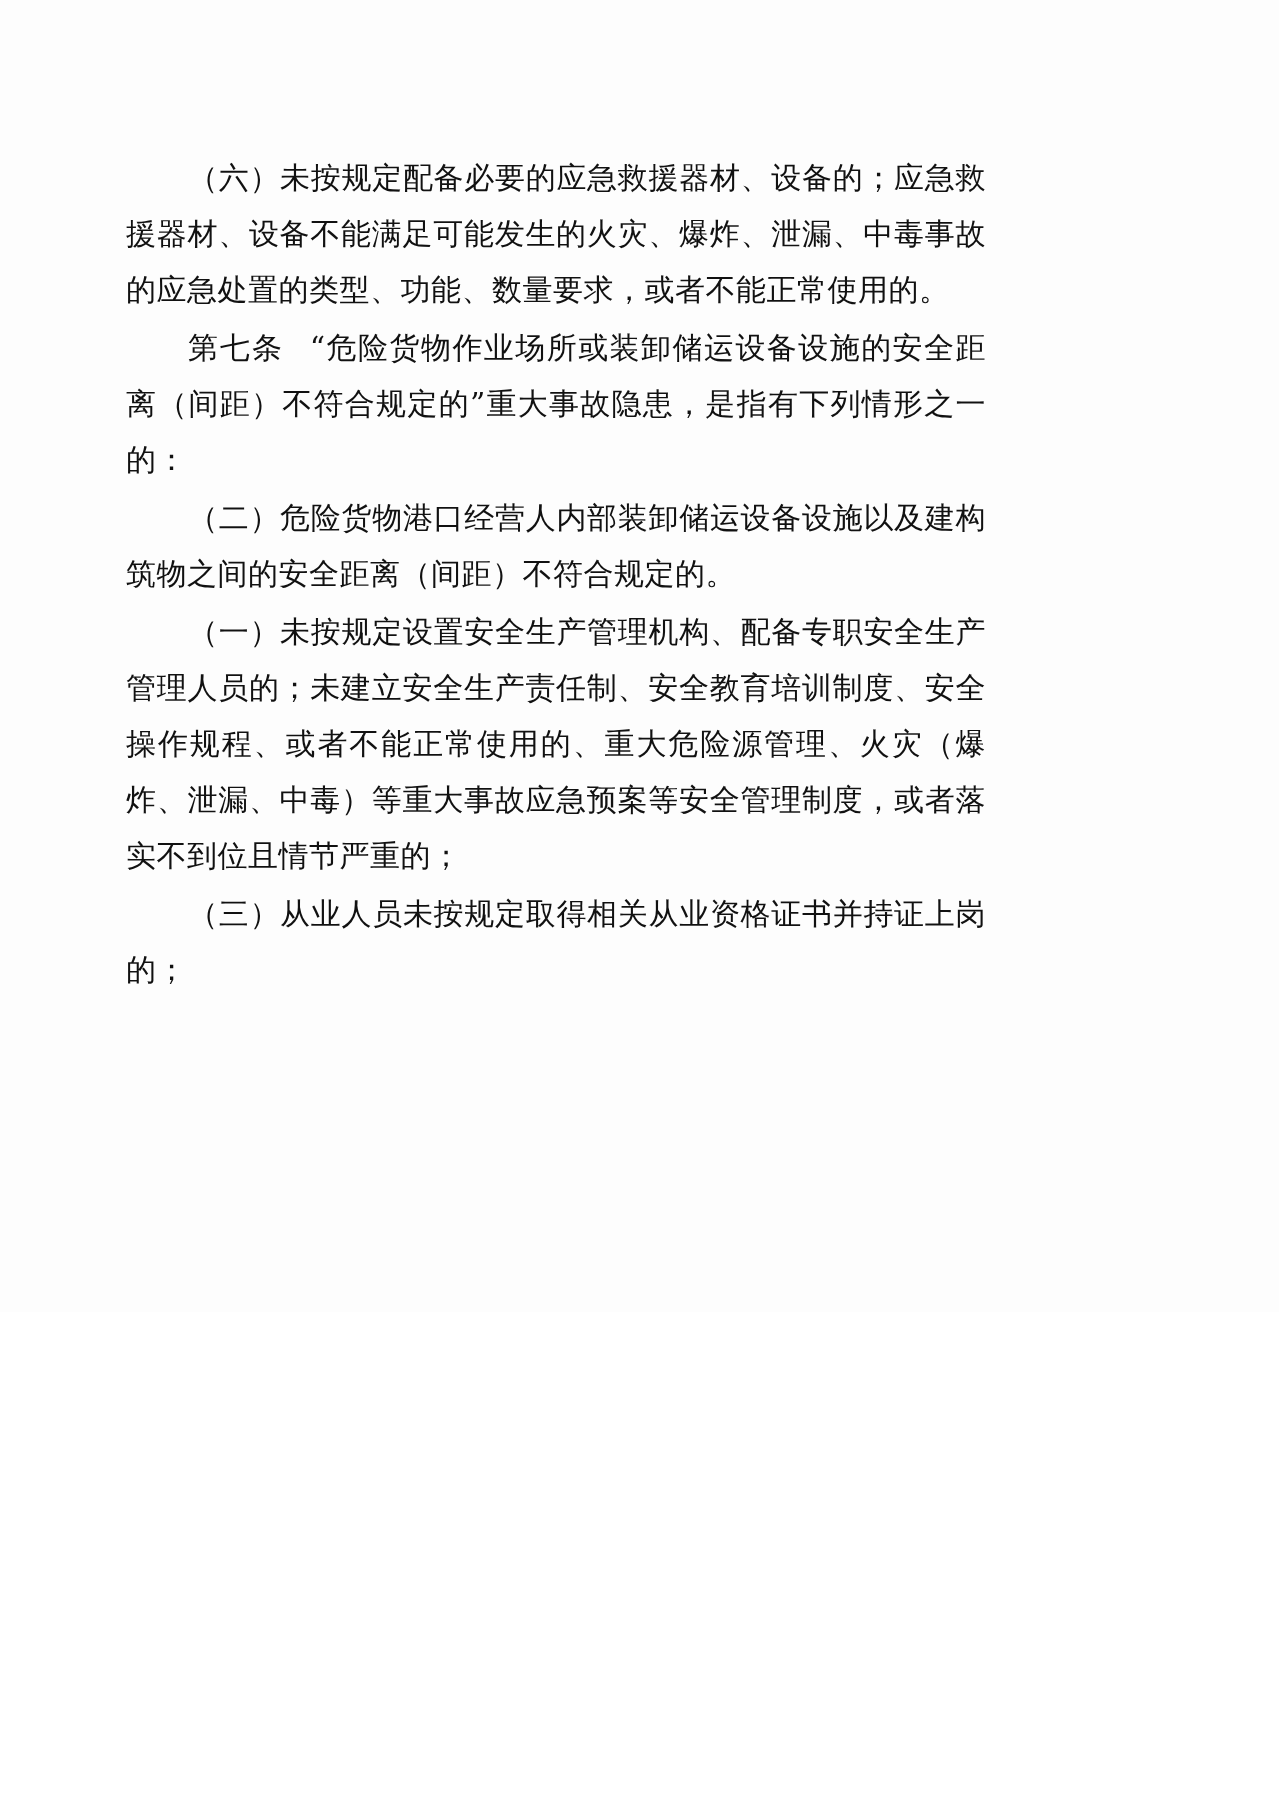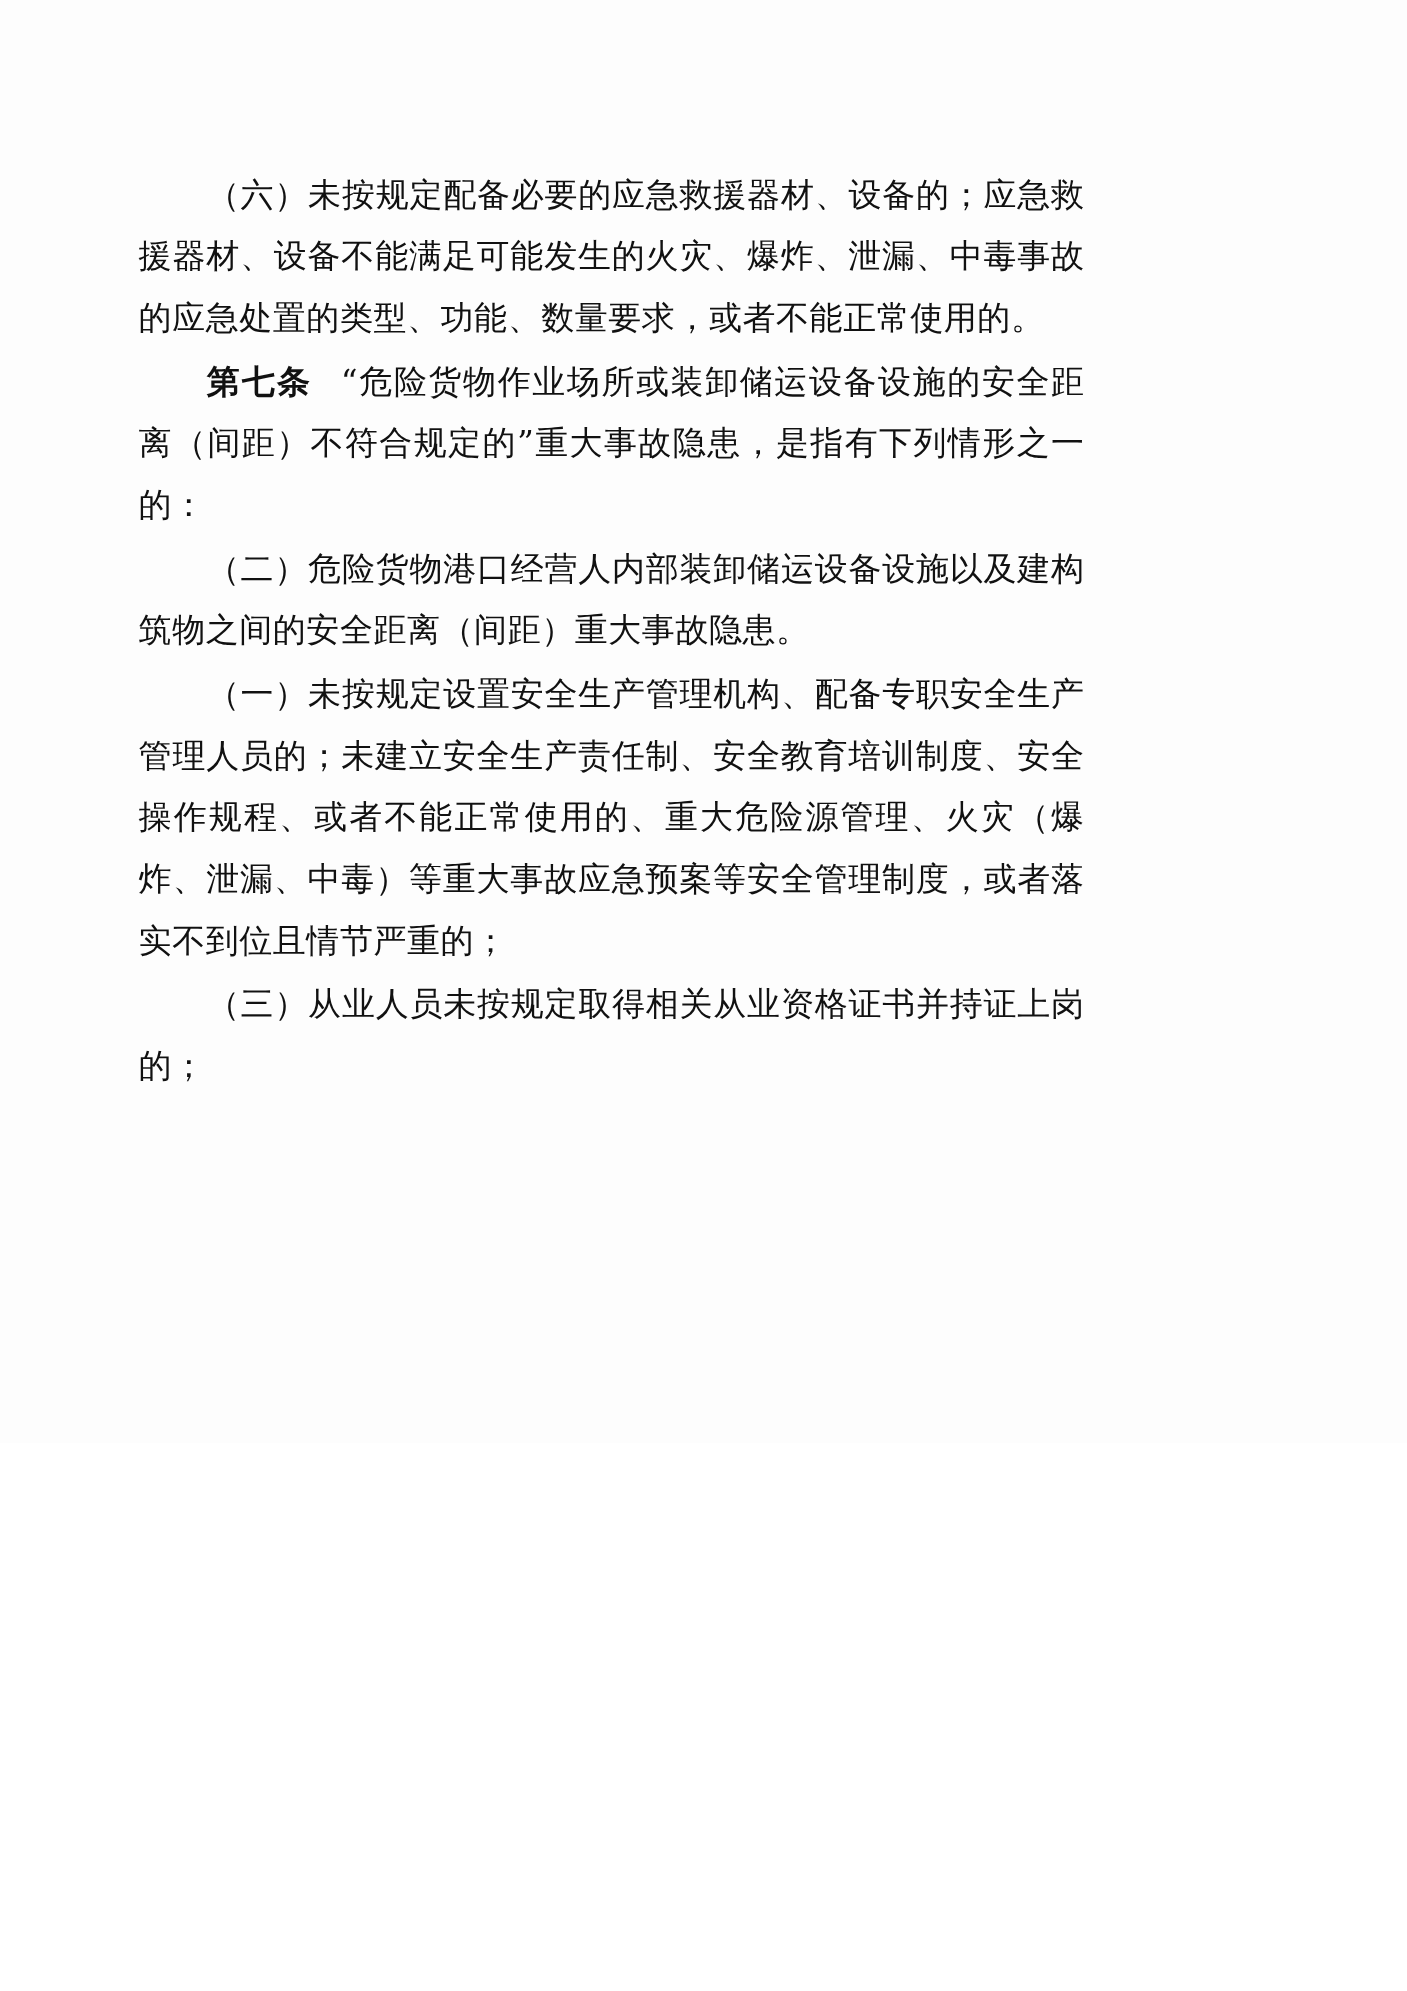--- a/index.html
+++ b/index.html
@@ -30,21 +30,21 @@
     text-align: justify;
     text-justify: inter-ideograph;
     margin: 0 0 2px 0;
     letter-spacing: 0.5px;
     text-indent: 0;
   }
   .para.indent {
     text-indent: 62px;
   }
   .article-head {
-    font-weight: bold;
+    font-weight: normal;
     letter-spacing: 1px;
   }
   .article-gap {
     display: inline-block;
     width: 26px;
   }
   .page-number {
     position: absolute;
     left: 0;
     right: 0;
@@ -65,21 +65,21 @@
     <p class="para indent">
       <span>（六）未按规定配备必要的应急救援器材、设备的；应急救援器材、设备不能满足可能发生的火灾、爆炸、泄漏、中毒事故的应急处置的类型、功能、数量要求，或者不能正常使用的。</span>
     </p>
 
     <p class="para indent">
       <span class="article-head">第七条</span><span class="article-gap"></span><span>“危险货物作业场所或装卸储运设备设施的安全距离（间距）不符合规定的”重大事故隐患，是指有下列情形之一的：</span>
     </p>
 
 
     <p class="para indent">
-      <span>（二）危险货物港口经营人内部装卸储运设备设施以及建构筑物之间的安全距离（间距）重大事故隐患。</span>
+      <span>（二）危险货物港口经营人内部装卸储运设备设施以及建构筑物之间的安全距离（间距）不符合规定的。</span>
     </p>
 
 
     <p class="para indent">
       <span>（一）未按规定设置安全生产管理机构、配备专职安全生产管理人员的；未建立安全生产责任制、安全教育培训制度、安全操作规程、或者不能正常使用的、重大危险源管理、火灾（爆炸、泄漏、中毒）等重大事故应急预案等安全管理制度，或者落实不到位且情节严重的；</span>
     </p>
 
 
     <p class="para indent">
       <span>（三）从业人员未按规定取得相关从业资格证书并持证上岗的；</span>

